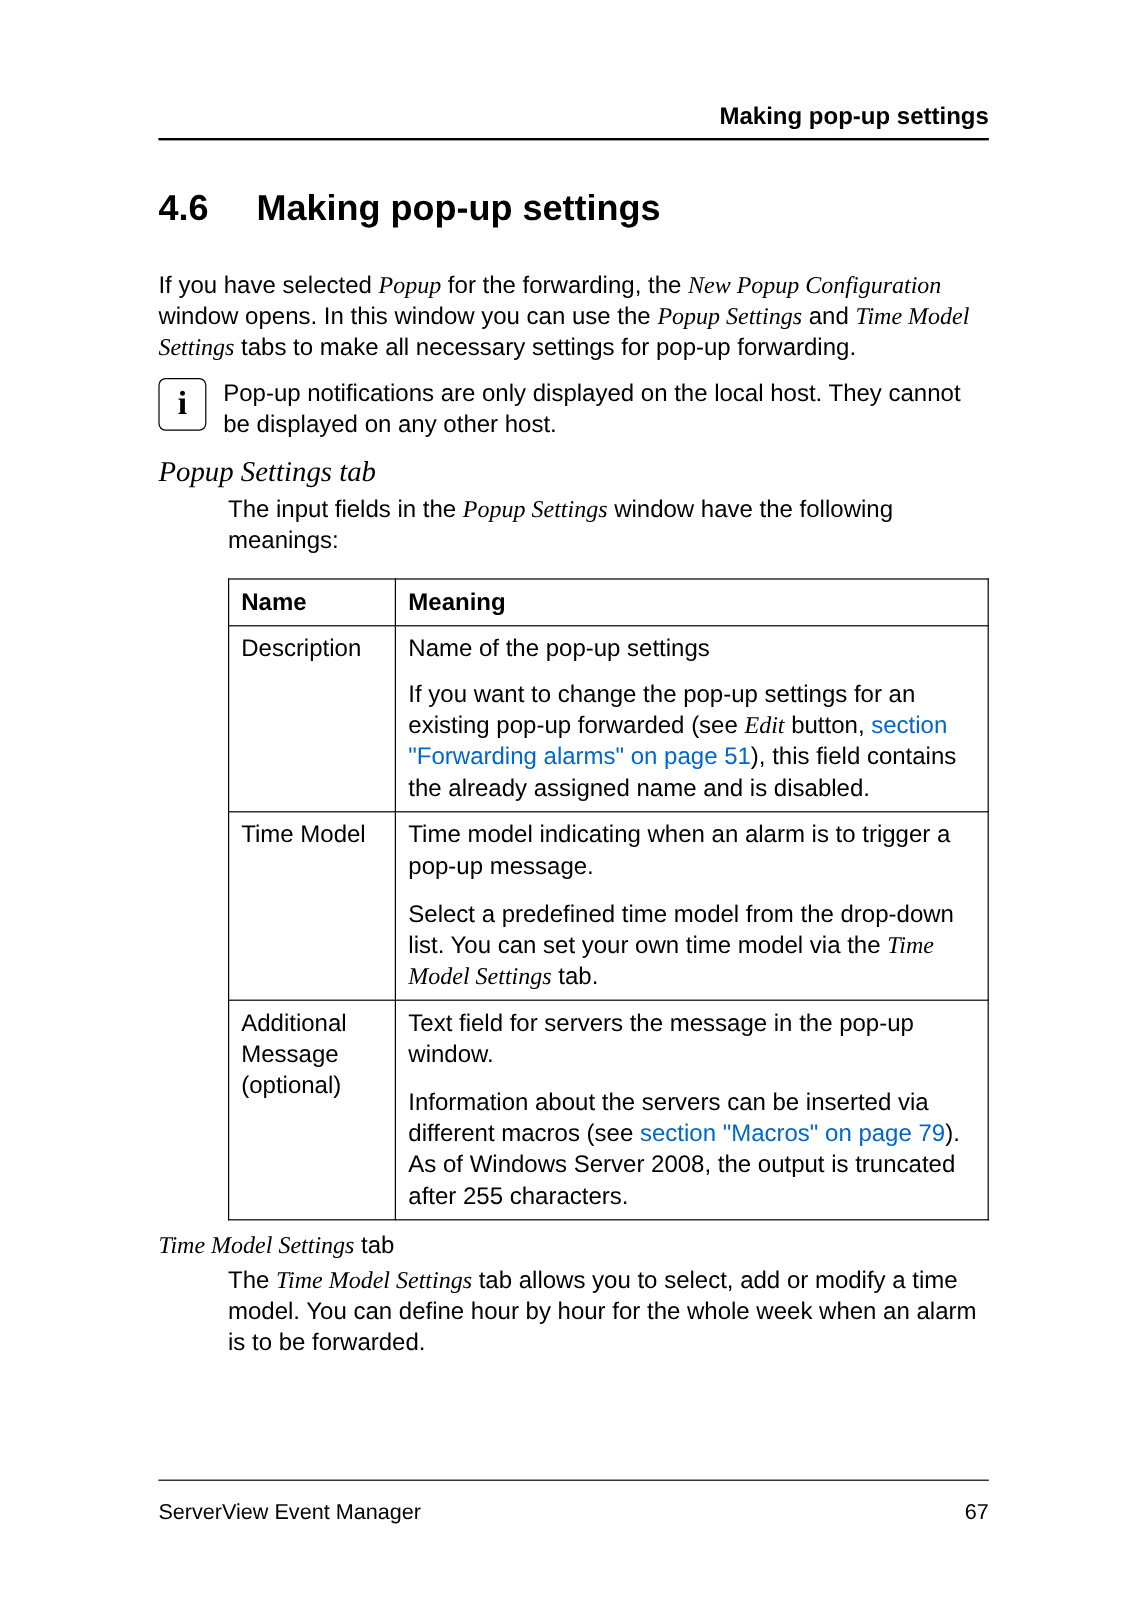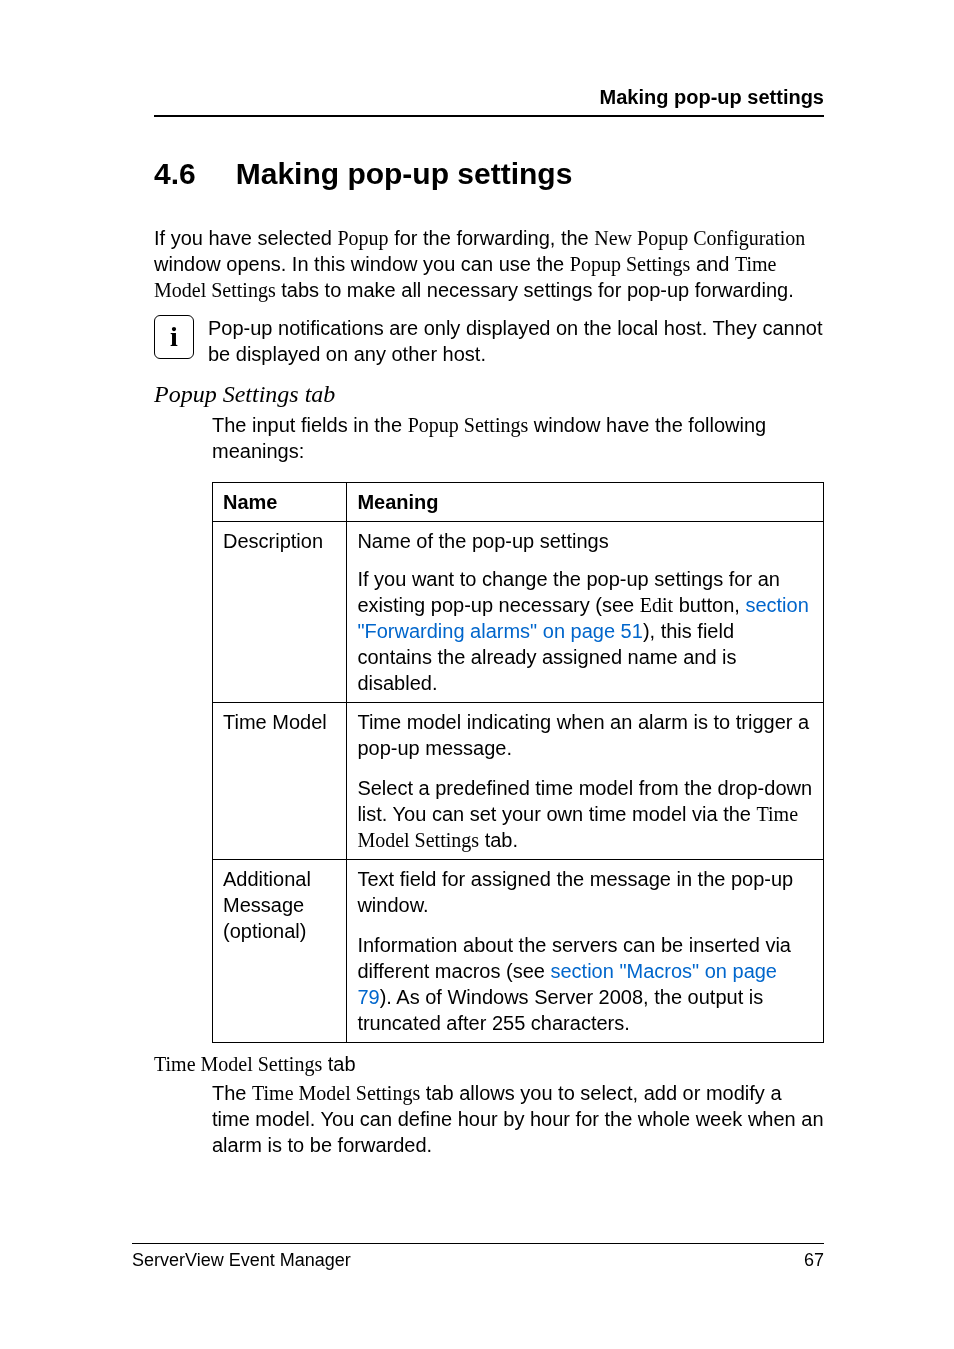--- a/index.html
+++ b/index.html
@@ -10,21 +10,20 @@
     body {
       font-family: Arial, Helvetica, sans-serif;
       background: #fff;
       width: 954px;
       height: 1349px;
       position: relative;
       color: #000;
     }
     .page {
       padding: 86px 130px 0 132px;
-      margin-left: 22px;
     }
     .header-section {
       text-align: right;
       font-weight: bold;
       font-size: 20px;
       padding-bottom: 6px;
       border-bottom: 2px solid #000;
       margin-bottom: 40px;
     }
     .section-title {
@@ -35,20 +34,21 @@
     .section-number {
       display: inline-block;
       margin-right: 40px;
     }
     .intro-para {
       font-size: 20px;
       line-height: 1.3;
       margin-bottom: 12px;
     }
     .italic {
+      font-style: italic;
       font-family: Georgia, 'Times New Roman', serif;
     }
     .info-row {
       display: flex;
       align-items: flex-start;
       margin-bottom: 14px;
       gap: 14px;
     }
     .info-icon-box {
       border: 1.5px solid #000;
@@ -123,21 +123,21 @@
       font-size: 17px;
       margin-left: 58px;
       margin-bottom: 28px;
     }
     .footer {
       position: absolute;
       bottom: 78px;
       left: 132px;
       right: 130px;
       border-top: 1.5px solid #000;
-      padding-top: 6px;
+      padding-top: 16px;
       display: flex;
       justify-content: space-between;
       font-size: 18px;
     }
   </style>
 </head>
 <body>
 
 <div class="page">
   <div class="header-section">
@@ -174,36 +174,36 @@
         </tr>
       </thead>
       <tbody>
         <tr>
           <td class="no-bottom-border">Description</td>
           <td class="no-bottom-border">Name of the pop-up settings</td>
         </tr>
         <tr>
           <td class="no-top-border"></td>
           <td class="no-top-border">
-            <span>If you want to change the pop-up settings for an existing pop-up necessary (see </span><span class="italic">Edit</span><span> button, </span><span class="link">section "Forwarding alarms" on page 51</span><span>), this field contains the already assigned name and is disabled.</span>
+            <span>If you want to change the pop-up settings for an existing pop-up forwarded (see </span><span class="italic">Edit</span><span> button, </span><span class="link">section "Forwarding alarms" on page 51</span><span>), this field contains the already assigned name and is disabled.</span>
           </td>
         </tr>
         <tr>
           <td>Time Model</td>
           <td>
             <div class="cell-para">Time model indicating when an alarm is to trigger a pop-up message.</div>
             <div class="cell-para">
               <span>Select a predefined time model from the drop-down list. You can set your own time model via the </span><span class="italic">Time Model Settings</span><span> tab.</span>
             </div>
           </td>
         </tr>
         <tr>
           <td>Additional Message (optional)</td>
           <td>
-            <div class="cell-para">Text field for assigned the message in the pop-up window.</div>
+            <div class="cell-para">Text field for servers the message in the pop-up window.</div>
             <div class="cell-para">
               <span>Information about the servers can be inserted via different macros (see </span><span class="link">section "Macros" on page 79</span><span>). As of Windows Server 2008, the output is truncated after 255 characters.</span>
             </div>
           </td>
         </tr>
       </tbody>
     </table>
   </div>
 
 

